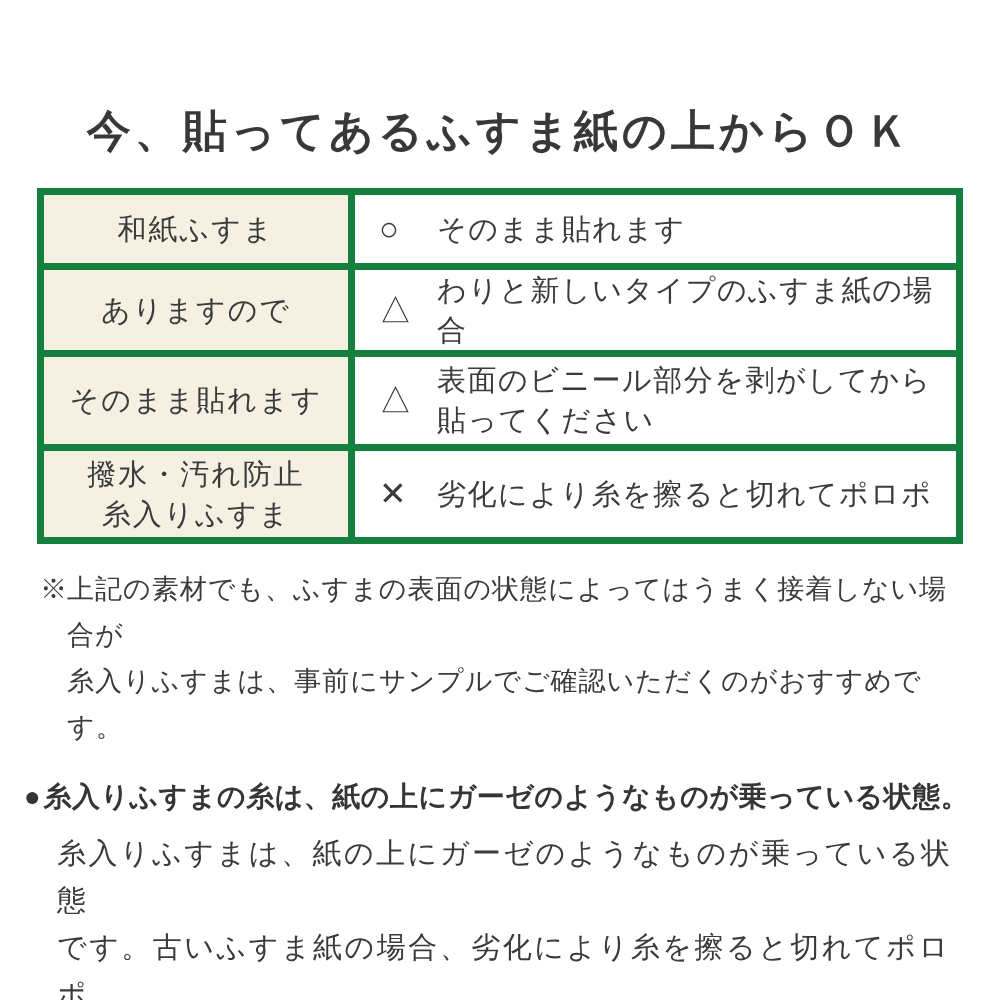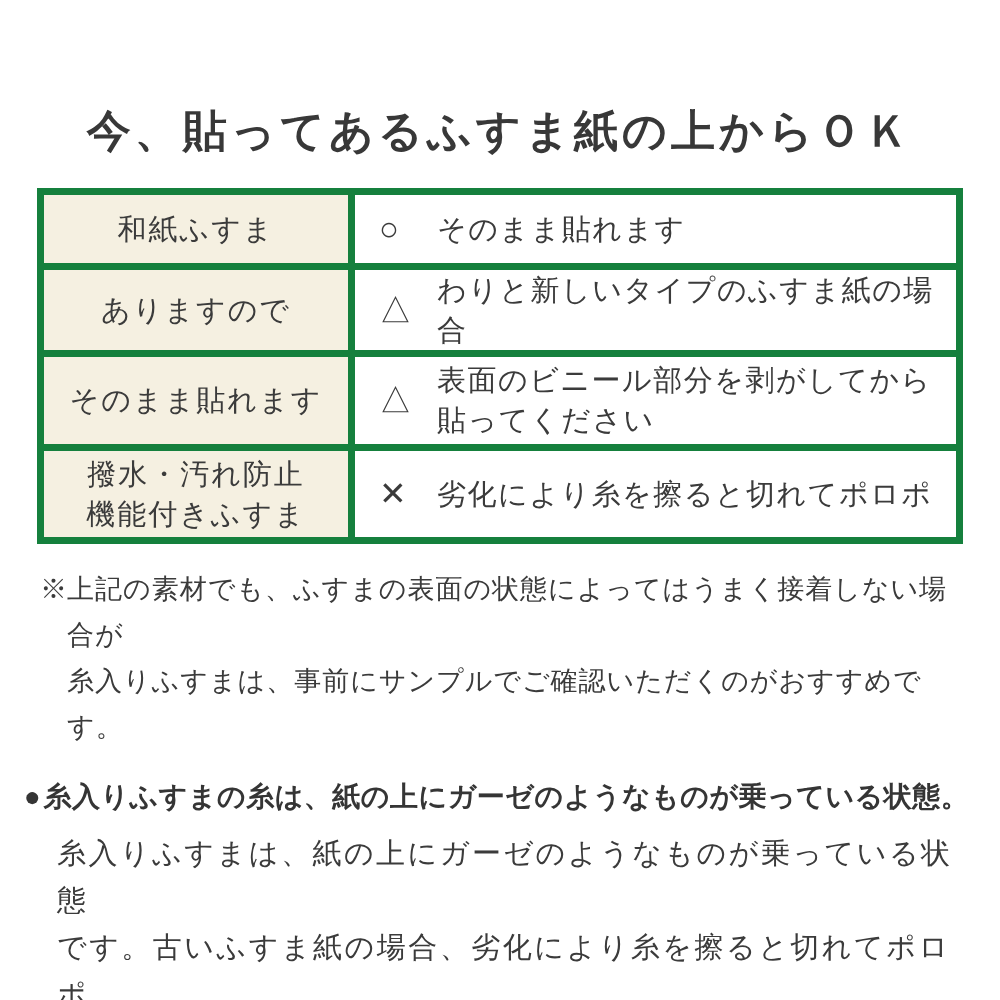--- a/index.html
+++ b/index.html
@@ -138,21 +138,21 @@
         <td class="cell-result">
           <div class="result-inner">
             <span class="symbol">△</span>
             <span class="result-note">表面のビニール部分を剥がしてから
 貼ってください</span>
           </div>
         </td>
       </tr>
       <tr class="row-4">
         <td class="cell-material">撥水・汚れ防止
-機能付きふすま</td>
+糸入りふすま</td>
         <td class="cell-result">
           <div class="result-inner">
             <span class="symbol">✕</span>
             <span class="result-note">劣化により糸を擦ると切れてポロポ</span>
           </div>
         </td>
       </tr>
     </tbody>
   </table>
 

